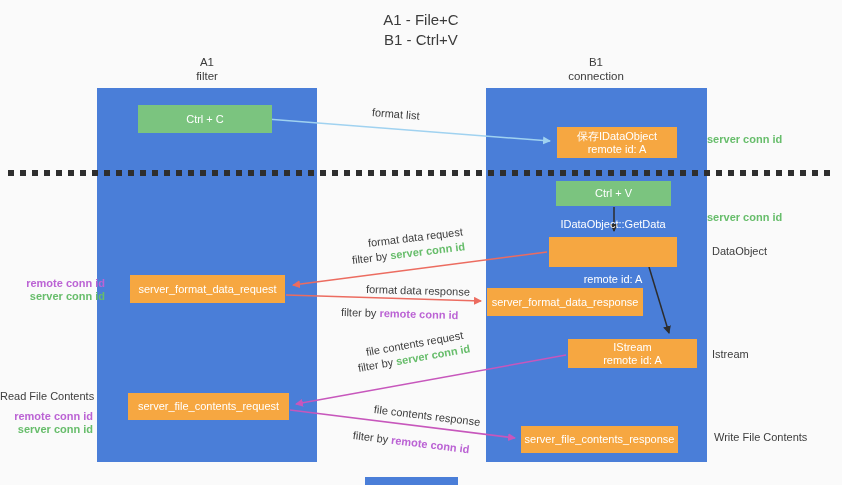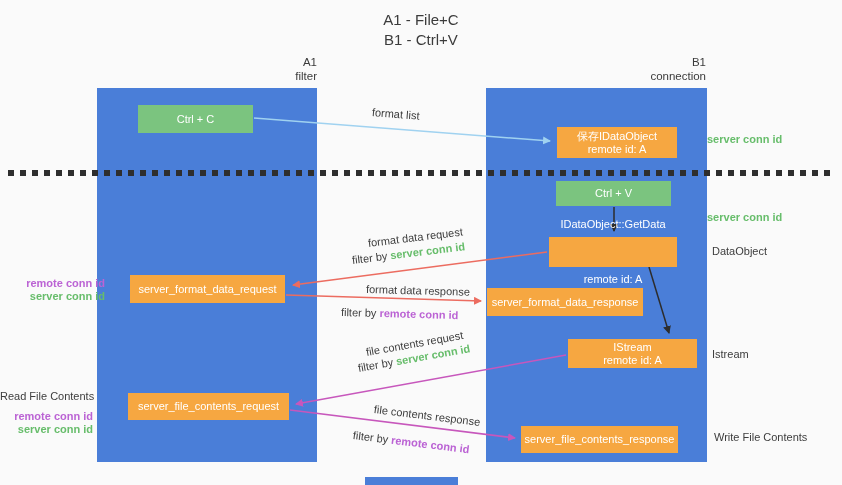--- a/index.html
+++ b/index.html
@@ -3,21 +3,21 @@
 <meta charset="utf-8">
 <style>
   * { margin:0; padding:0; box-sizing:border-box; }
   html,body { background:#fafafa; }
   body { font-family:"Liberation Sans", sans-serif; }
   .canvas { position:relative; width:842px; height:485px; background:#fafafa; overflow:hidden; }
 
   .title { position:absolute; left:321px; top:10px; width:200px; text-align:center;
            font-size:15px; line-height:20px; color:#3b3b3b; }
 
-  .lane-header { position:absolute; width:220px; text-align:right; font-size:11.5px;
+  .lane-header { position:absolute; width:220px; text-align:center; font-size:11.5px;
                  line-height:14px; color:#3b3b3b; top:55px; }
 
   .lane { position:absolute; top:88px; width:220px; height:374px; background:var(--lane-blue); }
   .lane-stub { position:absolute; left:365px; top:477px; width:93px; height:8px; background:var(--lane-blue); }
 
   .divider { position:absolute; left:8px; top:170px; width:826px; height:6px;
              background:repeating-linear-gradient(to right,#2e2e2e 0 6px, transparent 6px 12px); }
 
   svg.arrows { position:absolute; left:0; top:0; width:842px; height:485px; }
   .st-blue    { stroke:var(--arrow-lightblue); stroke-width:1.5; }
@@ -81,21 +81,21 @@
     </defs>
     <line class="st-blue" x1="254" y1="118" x2="550" y2="141" marker-end="url(#m-blue)"></line>
     <line class="st-black" x1="614" y1="207" x2="614" y2="231" marker-end="url(#m-black)"></line>
     <line class="st-black" x1="649" y1="267" x2="669" y2="333" marker-end="url(#m-black)"></line>
     <line class="st-red" x1="547" y1="252" x2="293" y2="285" marker-end="url(#m-red)"></line>
     <line class="st-red" x1="286" y1="295" x2="481" y2="301" marker-end="url(#m-red)"></line>
     <line class="st-magenta" x1="566" y1="355" x2="296" y2="404" marker-end="url(#m-magenta)"></line>
     <line class="st-magenta" x1="290" y1="410" x2="515" y2="438" marker-end="url(#m-magenta)"></line>
   </svg>
 
-  <div class="box green" style="left:138px; top:105px; width:115px; height:28px;">
+  <div class="box green" style="left:138px; top:105px; width:134px; height:28px;">
     <span>Ctrl + C</span>
   </div>
 
   <div class="box orange" style="left:557px; top:127px; width:120px; height:31px;">
     <span>保存IDataObject</span>
     <span>remote id: A</span>
   </div>
 
   <div class="box green" style="left:556px; top:181px; width:115px; height:25px;">
     <span>Ctrl + V</span>

